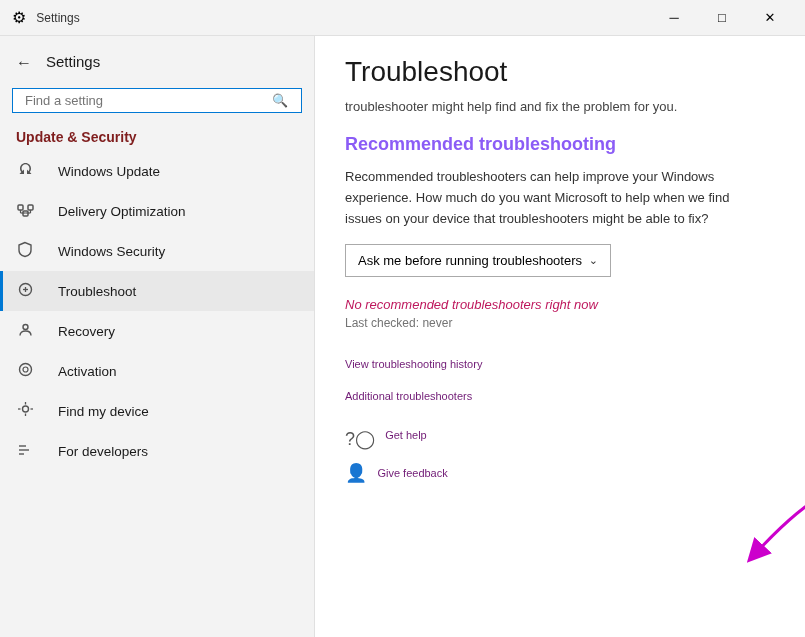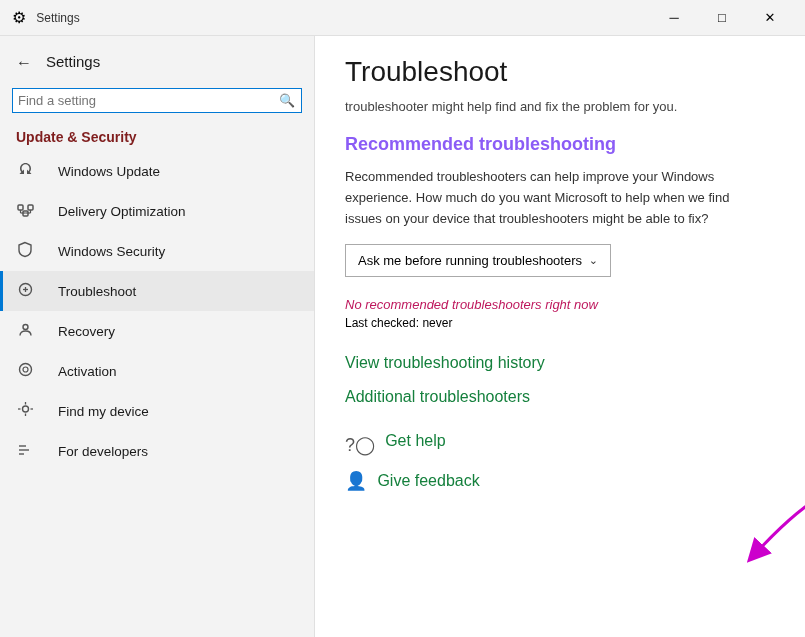--- a/index.html
+++ b/index.html
@@ -47,21 +47,21 @@
       font-size: 16px; color: #333; padding: 4px;
     }
     .sidebar-app-title { font-size: 15px; font-weight: 400; color: #1a1a1a; }
 
     .search-box {
       margin: 8px 12px;
       display: flex;
       align-items: center;
       border: 1.5px solid #0078d4;
       background: white;
-      padding: 4px 5px;
+      padding: 4px 12px;
     }
     .search-input {
       border: none; outline: none; flex: 1;
       font-size: 13px; background: transparent;
     }
     .search-icon { color: #555; font-size: 13px; }
 
     .sidebar-section-title {
       font-size: 14px; font-weight: 600;
       padding: 8px 16px 6px 16px;
@@ -135,26 +135,26 @@
       margin-bottom: 20px;
     }
     .dropdown-chevron { font-size: 11px; color: #333; }
 
     .no-troubleshooter-text {
       font-size: 13px; color: #be185d;
       margin-bottom: 4px;
       font-style: italic;
     }
     .last-checked-text {
-      font-size: 12px; color: #000000;
+      font-size: 12px; color: #737373;
       margin-bottom: 24px;
     }
 
     .link-text {
-      color: #15803d; font-size: 16px;
+      color: #701a75; font-size: 11px;
       cursor: pointer;
       text-decoration: none;
       display: inline-block;
       margin-bottom: 16px;
     }
 
     .bottom-links { margin-top: 10px; }
     .bottom-link-item {
       display: flex; align-items: center;
       gap: 10px;

